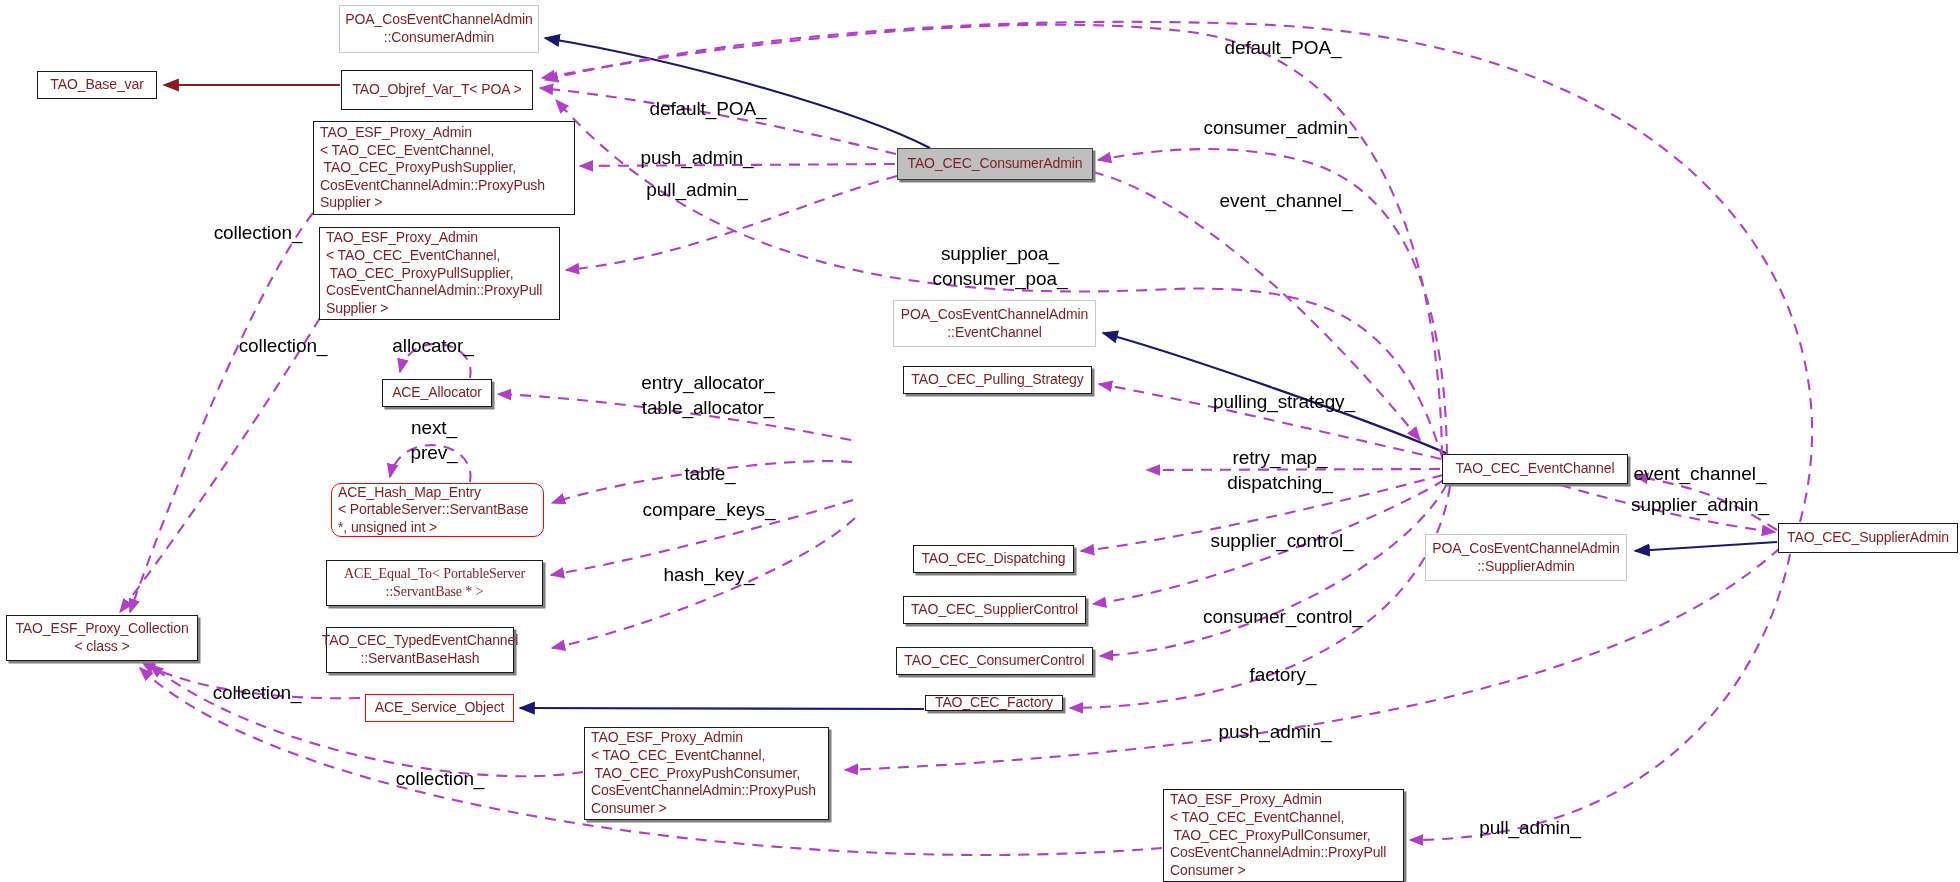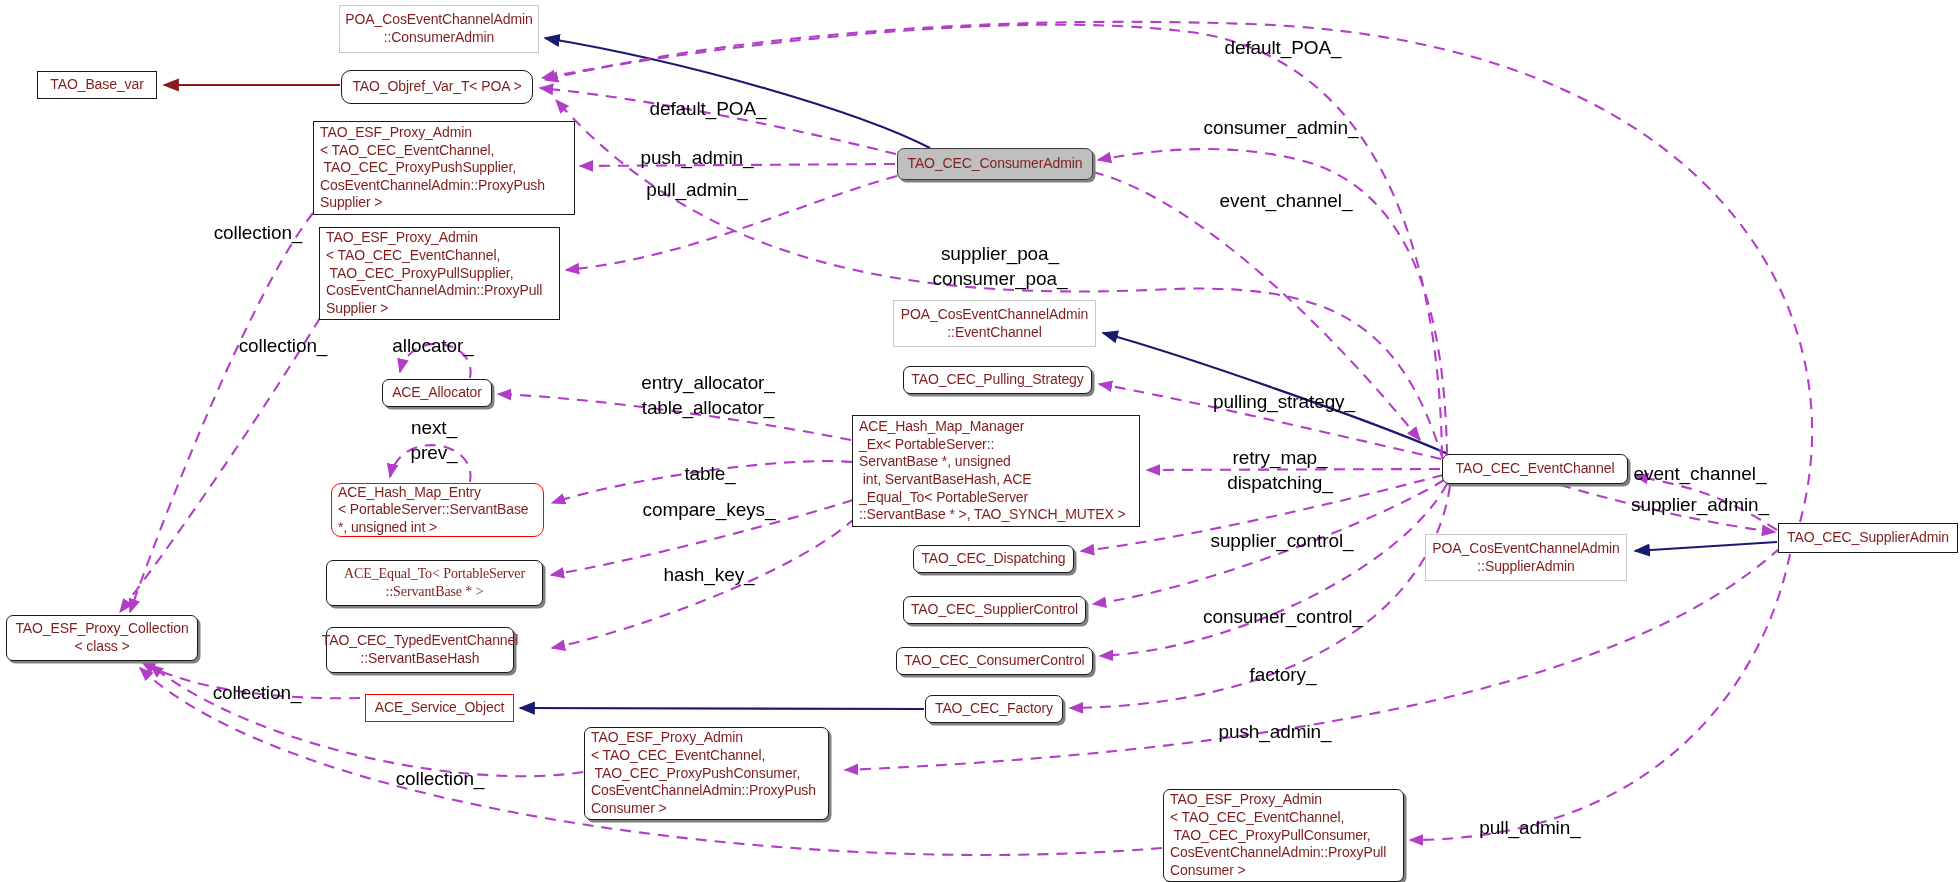--- a/index.html
+++ b/index.html
@@ -47,21 +47,20 @@
   .node.gray-border {
     border-color: #c8c8c8;
     border-width: 1.4px;
   }
   .node.highlight {
     background: #bfbfbf;
     border-color: #404040;
   }
   .node.shadow {
     box-shadow: 2.5px 2.5px 0 0 #808080;
-    border-radius: 7px;
   }
   .node .label {
     display: block;
     padding: 0 6px;
   }
   .edge-label {
     position: absolute;
     font-size: 19px;
     color: #000000;
     white-space: pre;
@@ -169,21 +168,21 @@
 
   <div class="node gray-border" style="left:339px; top:5px; width:200px; height:48px;">
     <span class="label">POA_CosEventChannelAdmin
 ::ConsumerAdmin</span>
   </div>
 
   <div class="node plain" style="left:37px; top:71px; width:120px; height:28px;">
     <span class="label">TAO_Base_var</span>
   </div>
 
-  <div class="node plain" style="left:341px; top:70px; width:192px; height:34px;border-radius:10px;">
+  <div class="node plain" style="left:341px; top:70px; width:192px; height:40px;">
     <span class="label">TAO_Objref_Var_T&lt; POA &gt;</span>
   </div>
 
   <div class="node plain" style="left:313px; top:121px; width:262px; height:94px; justify-content:flex-start; text-align:left;">
     <span class="label">TAO_ESF_Proxy_Admin
 &lt; TAO_CEC_EventChannel,
  TAO_CEC_ProxyPushSupplier,
 CosEventChannelAdmin::ProxyPush
 Supplier &gt;</span>
   </div>
@@ -206,28 +205,20 @@
   </div>
 
   <div class="node plain shadow" style="left:382px; top:379px; width:110px; height:28px;">
     <span class="label">ACE_Allocator</span>
   </div>
 
   <div class="node plain shadow" style="left:903px; top:366px; width:189px; height:28px;">
     <span class="label">TAO_CEC_Pulling_Strategy</span>
   </div>
 
-  <div class="node plain" style="left:852px; top:415px; width:288px; height:112px; justify-content:flex-start; text-align:left;">
-    <span class="label">ACE_Hash_Map_Manager
-_Ex&lt; PortableServer::
-ServantBase *, unsigned
- int, ServantBaseHash, ACE
-_Equal_To&lt; PortableServer
-::ServantBase * &gt;, TAO_SYNCH_MUTEX &gt;</span>
-  </div>
 
   <div class="node plain shadow" style="left:1442px; top:454px; width:186px; height:30px;">
     <span class="label">TAO_CEC_EventChannel</span>
   </div>
 
   <div class="node red" style="left:331px; top:483px; width:213px; height:54px; justify-content:flex-start; text-align:left;border-radius:10px;">
     <span class="label">ACE_Hash_Map_Entry
 &lt; PortableServer::ServantBase
 *, unsigned int &gt;</span>
   </div>
@@ -265,21 +256,21 @@
 
   <div class="node plain shadow" style="left:6px; top:615px; width:192px; height:46px;">
     <span class="label">TAO_ESF_Proxy_Collection
 &lt; class &gt;</span>
   </div>
 
   <div class="node red" style="left:365px; top:694px; width:149px; height:28px;">
     <span class="label">ACE_Service_Object</span>
   </div>
 
-  <div class="node plain shadow" style="left:925px; top:695px; width:138px; height:28px;">
+  <div class="node plain shadow" style="left:925px; top:695px; width:138px; height:16px;">
     <span class="label">TAO_CEC_Factory</span>
   </div>
 
   <div class="node plain shadow" style="left:584px; top:727px; width:245px; height:93px; justify-content:flex-start; text-align:left;">
     <span class="label">TAO_ESF_Proxy_Admin
 &lt; TAO_CEC_EventChannel,
  TAO_CEC_ProxyPushConsumer,
 CosEventChannelAdmin::ProxyPush
 Consumer &gt;</span>
   </div>

